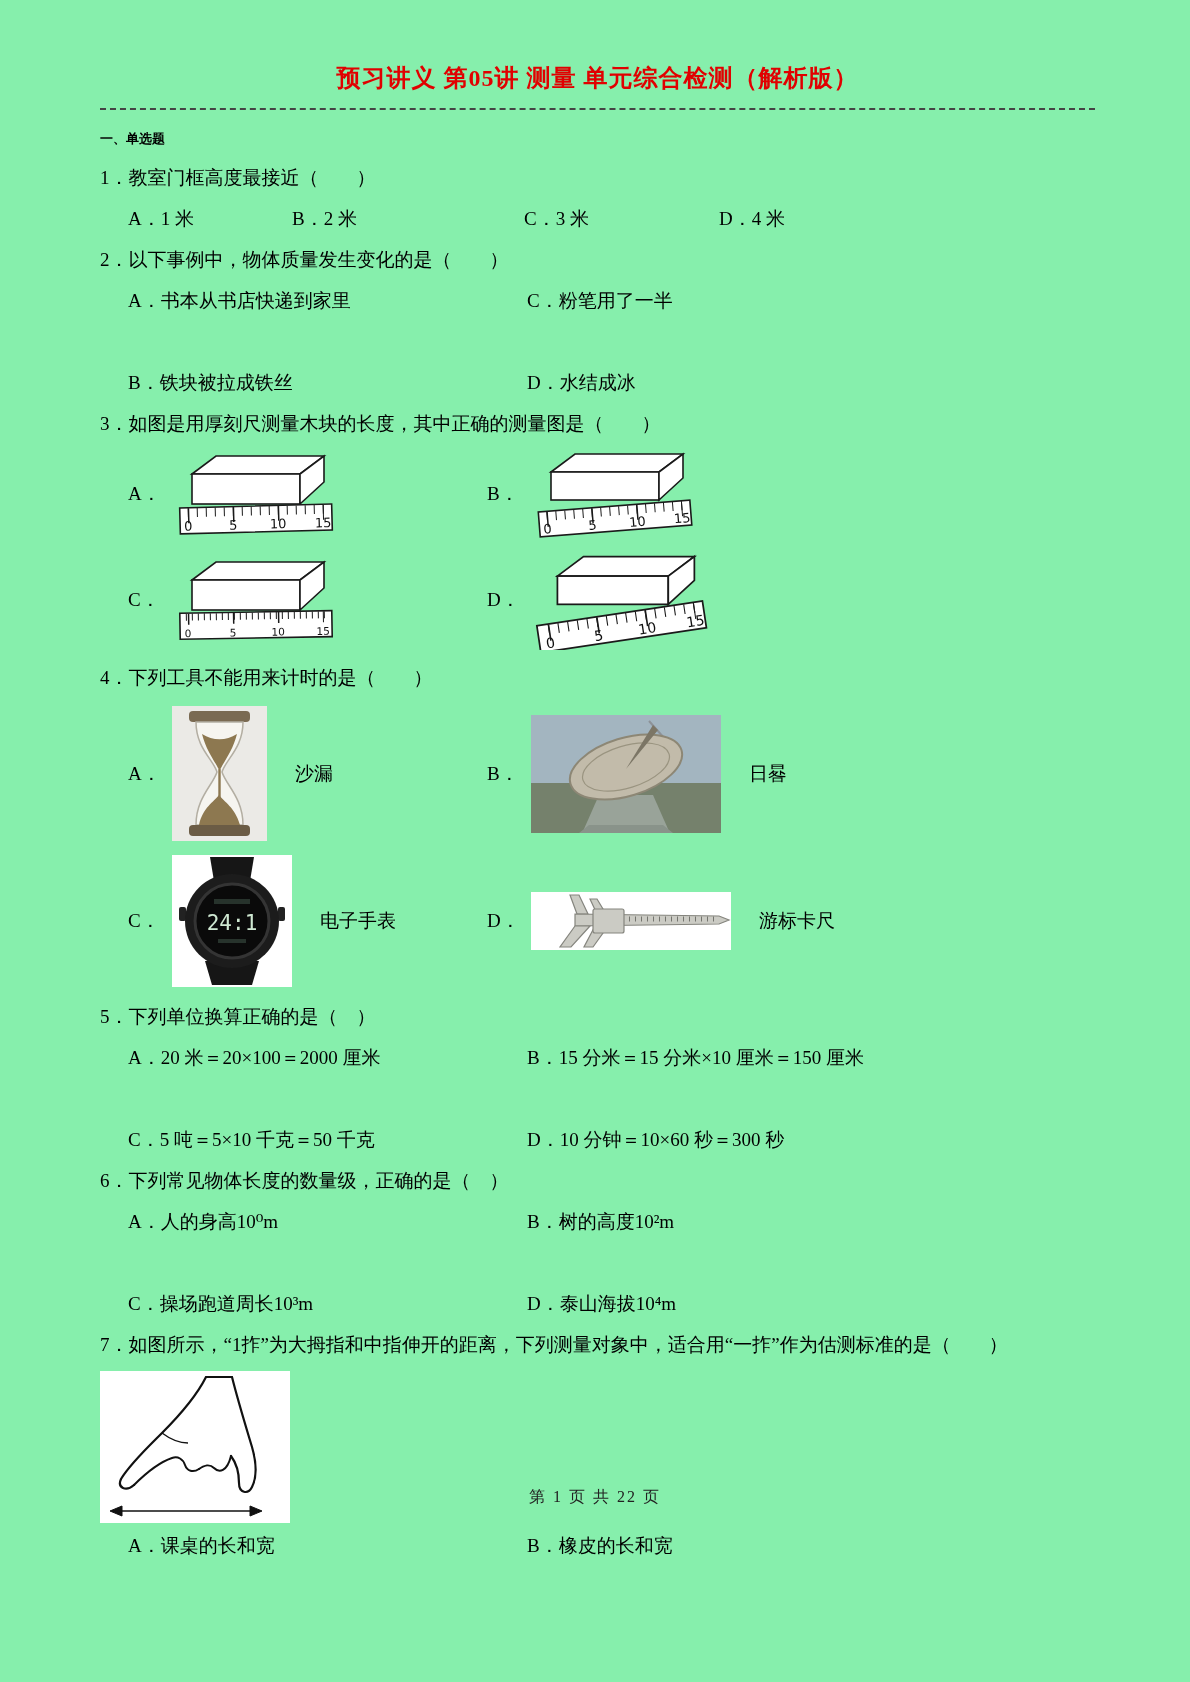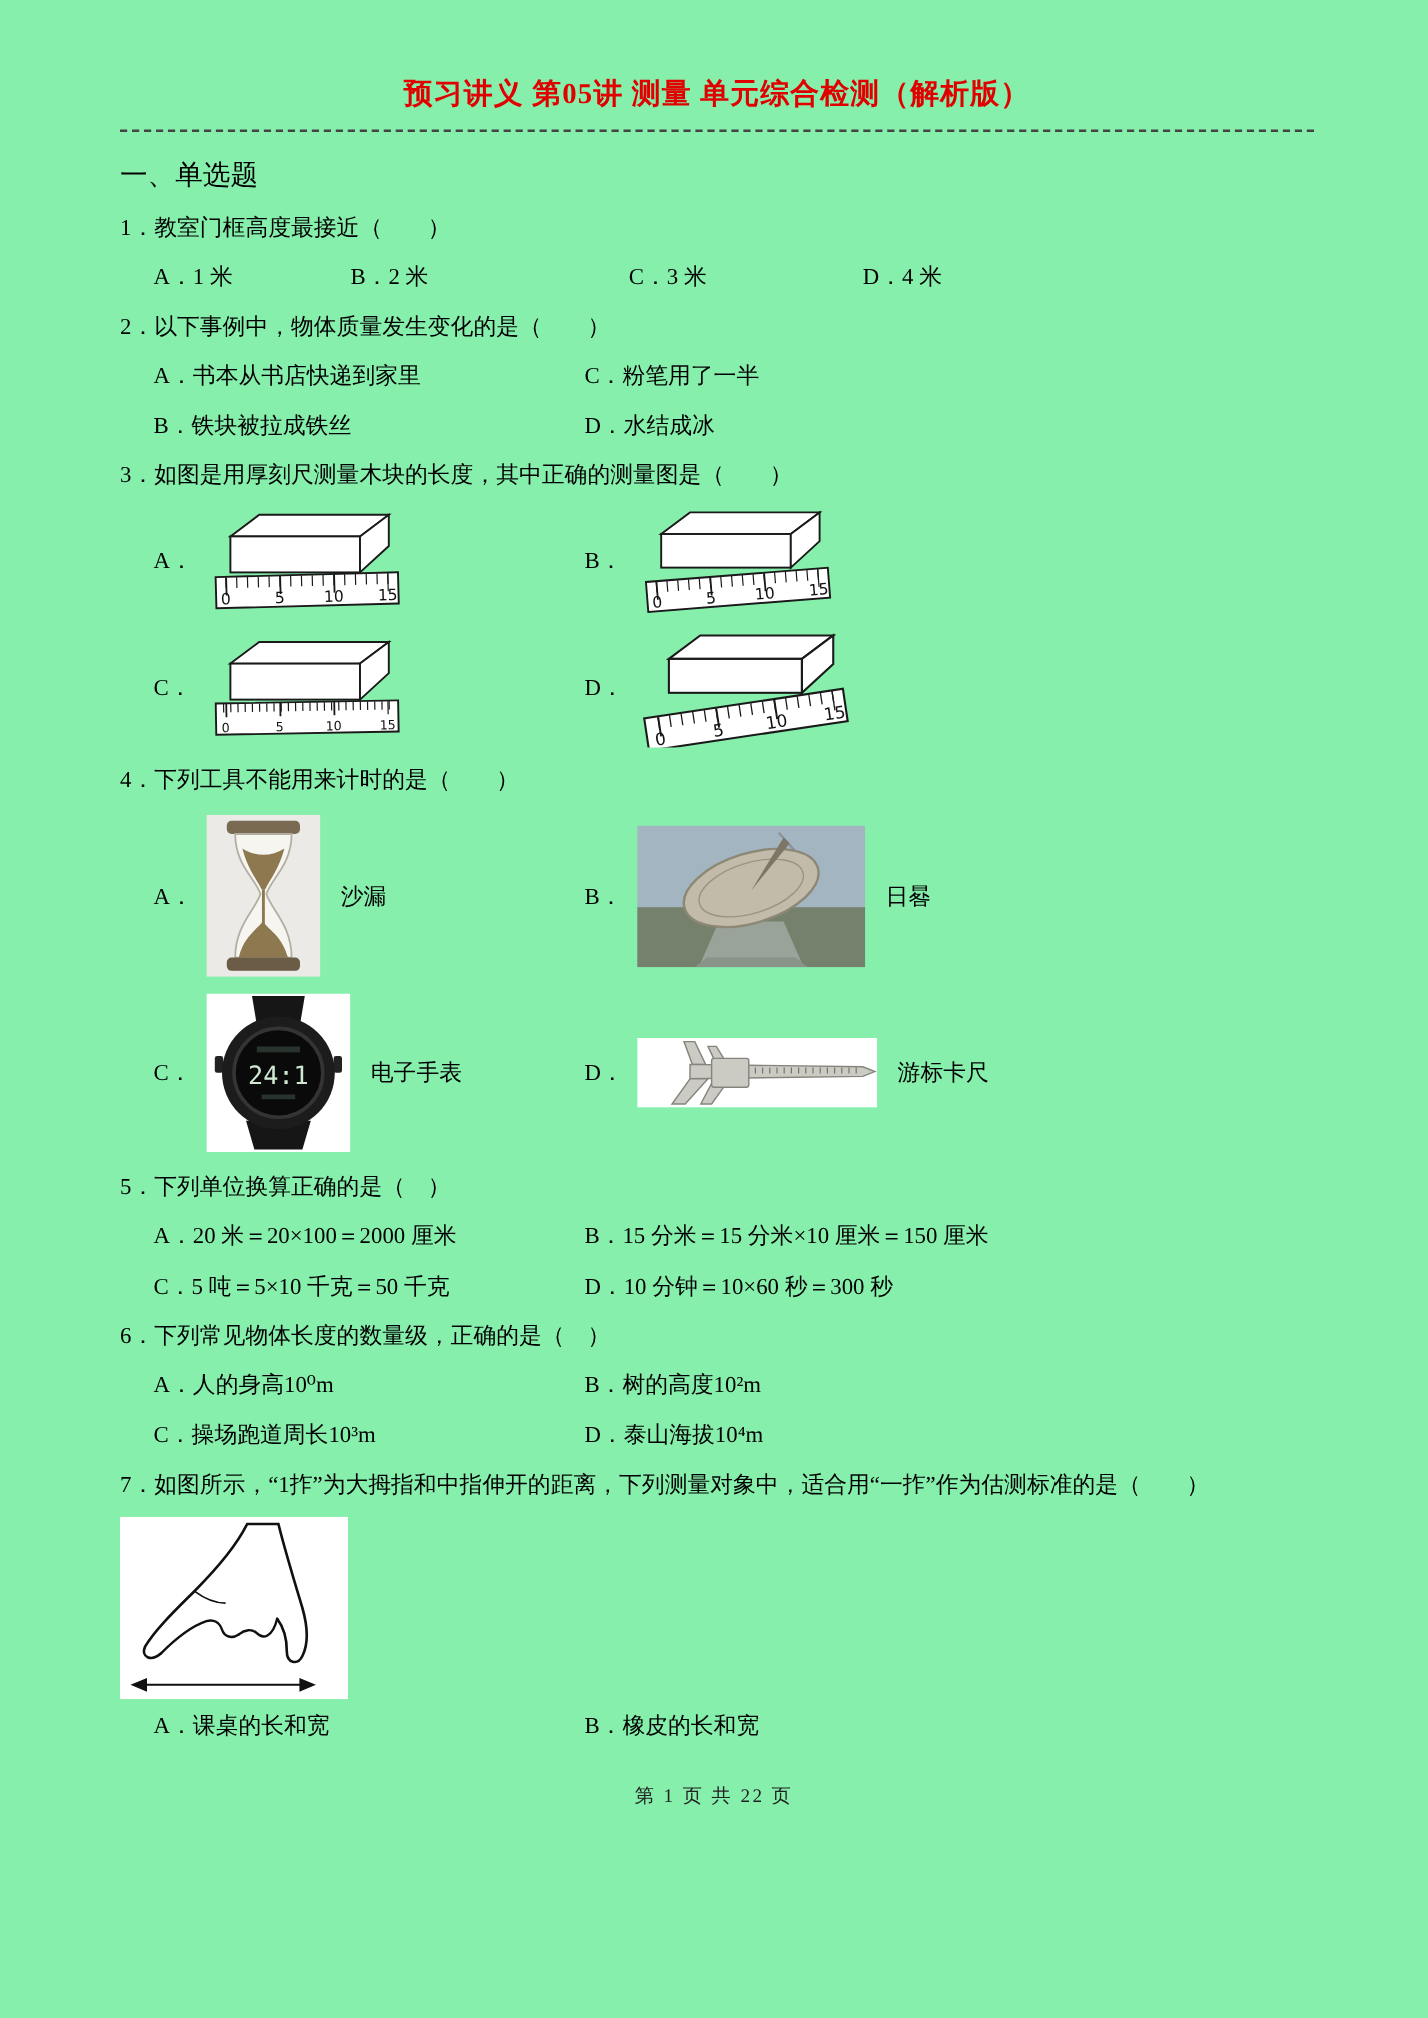--- a/index.html
+++ b/index.html
@@ -10,33 +10,33 @@
     overflow:hidden; margin:0 auto;
   }
   .content { padding:62px 95px 0 100px; }
   .title {
     text-align:center; font-size:24px; font-weight:bold; color:#e10000;
     letter-spacing:1px; margin-bottom:14px;
   }
   .divider { border-bottom:2px dashed #444; margin:0 0 20px 0; }
   .section-heading {
     font-family:"Liberation Sans","DejaVu Sans",sans-serif;
-    font-weight:normal; font-size:23px; margin-bottom:10px;
+    font-weight:bold; font-size:13px; margin-bottom:10px;
   }
   .q { font-size:19px; }
   .stem { line-height:40px; }
   .opts-row { display:flex; padding-left:28px; line-height:42px; }
   .opts-row .o1 { width:164px; }
   .opts-row .o2 { width:195px; }
   .opts-row .o3 { width:195px;margin-left:37px; }
-  .opts-grid { display:grid; grid-template-columns:359px auto; padding-left:28px; line-height:42px; }
+  .opts-grid { display:grid; grid-template-columns:359px auto; padding-left:28px; line-height:42px;gap:40px; }
   .fig-grid { display:grid; grid-template-columns:359px auto; padding-left:28px; row-gap:10px; margin:4px 0 8px 0; }
   .fig-cell { display:flex; align-items:center; gap:8px; }
   .fig-label { flex:0 0 36px; }
-  .caption { margin-left:9px;text-align:center; }
+  .caption { margin-left:20px;text-align:center; }
   .tool-grid { display:grid; grid-template-columns:359px auto; padding-left:28px; row-gap:14px; margin:8px 0 10px 0; }
   .hand-wrap { margin:6px 0 2px 0; }
   .footer {
     position:absolute; top:1487px; left:0; width:100%;
     text-align:center; font-size:16px; color:#222; letter-spacing:2px;
   }
   svg { display:block; }
   svg text { font-family:"DejaVu Sans",sans-serif; }
 </style>
 </head>

